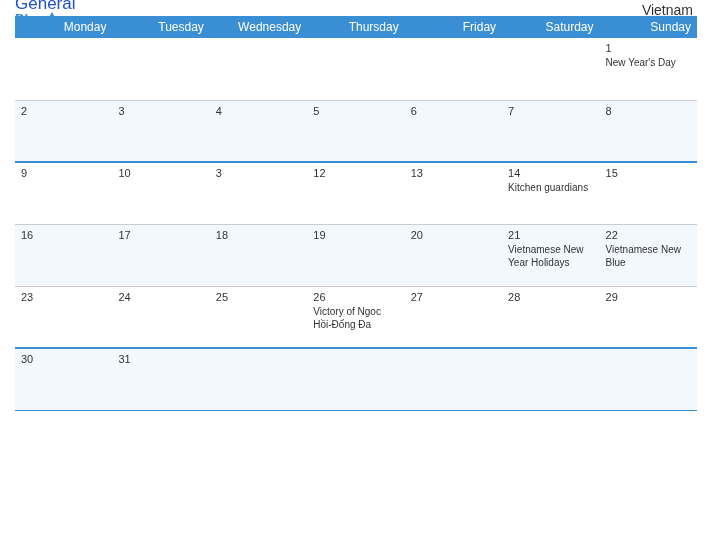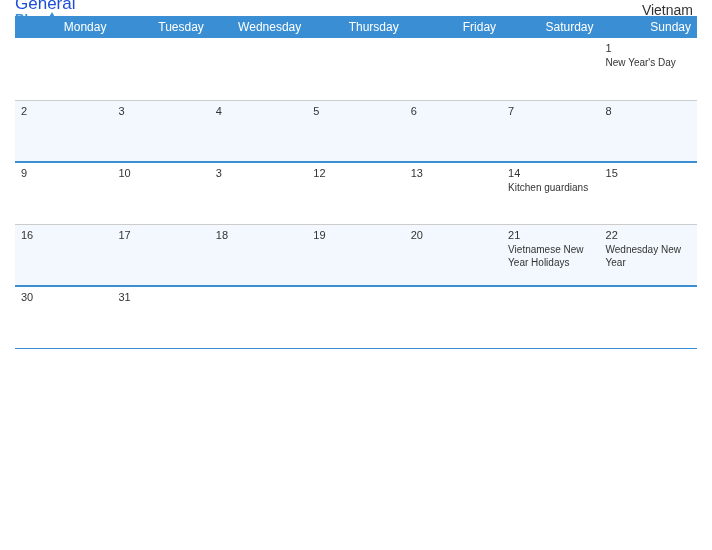--- a/index.html
+++ b/index.html
@@ -209,21 +209,42 @@
           <td>
             <span class="day-num">18</span>
           </td>
           <td>
             <span class="day-num">19</span>
           </td>
           <td>
             <span class="day-num">20</span>
           </td>
           <td><span class="day-num">21</span><span class="event">Vietnamese New Year Holidays</span></td>
-          <td><span class="day-num">22</span><span class="event">Wednesday New Year</span></td>
+          <td><span class="day-num">22</span><span class="event">Vietnamese New Blue</span></td>
+        </tr>
+        <tr>
+          <td>
+            <span class="day-num">23</span>
+          </td>
+          <td>
+            <span class="day-num">24</span>
+          </td>
+          <td>
+            <span class="day-num">25</span>
+          </td>
+          <td><span class="day-num">26</span><span class="event">Victory of Ngoc Hồi-Đống Đa</span></td>
+          <td>
+            <span class="day-num">27</span>
+          </td>
+          <td>
+            <span class="day-num">28</span>
+          </td>
+          <td>
+            <span class="day-num">29</span>
+          </td>
         </tr>
         <tr class="row-blue-top">
           <td>
             <span class="day-num">30</span>
           </td>
           <td>
             <span class="day-num">31</span>
           </td>
           <td></td>
           <td></td>

